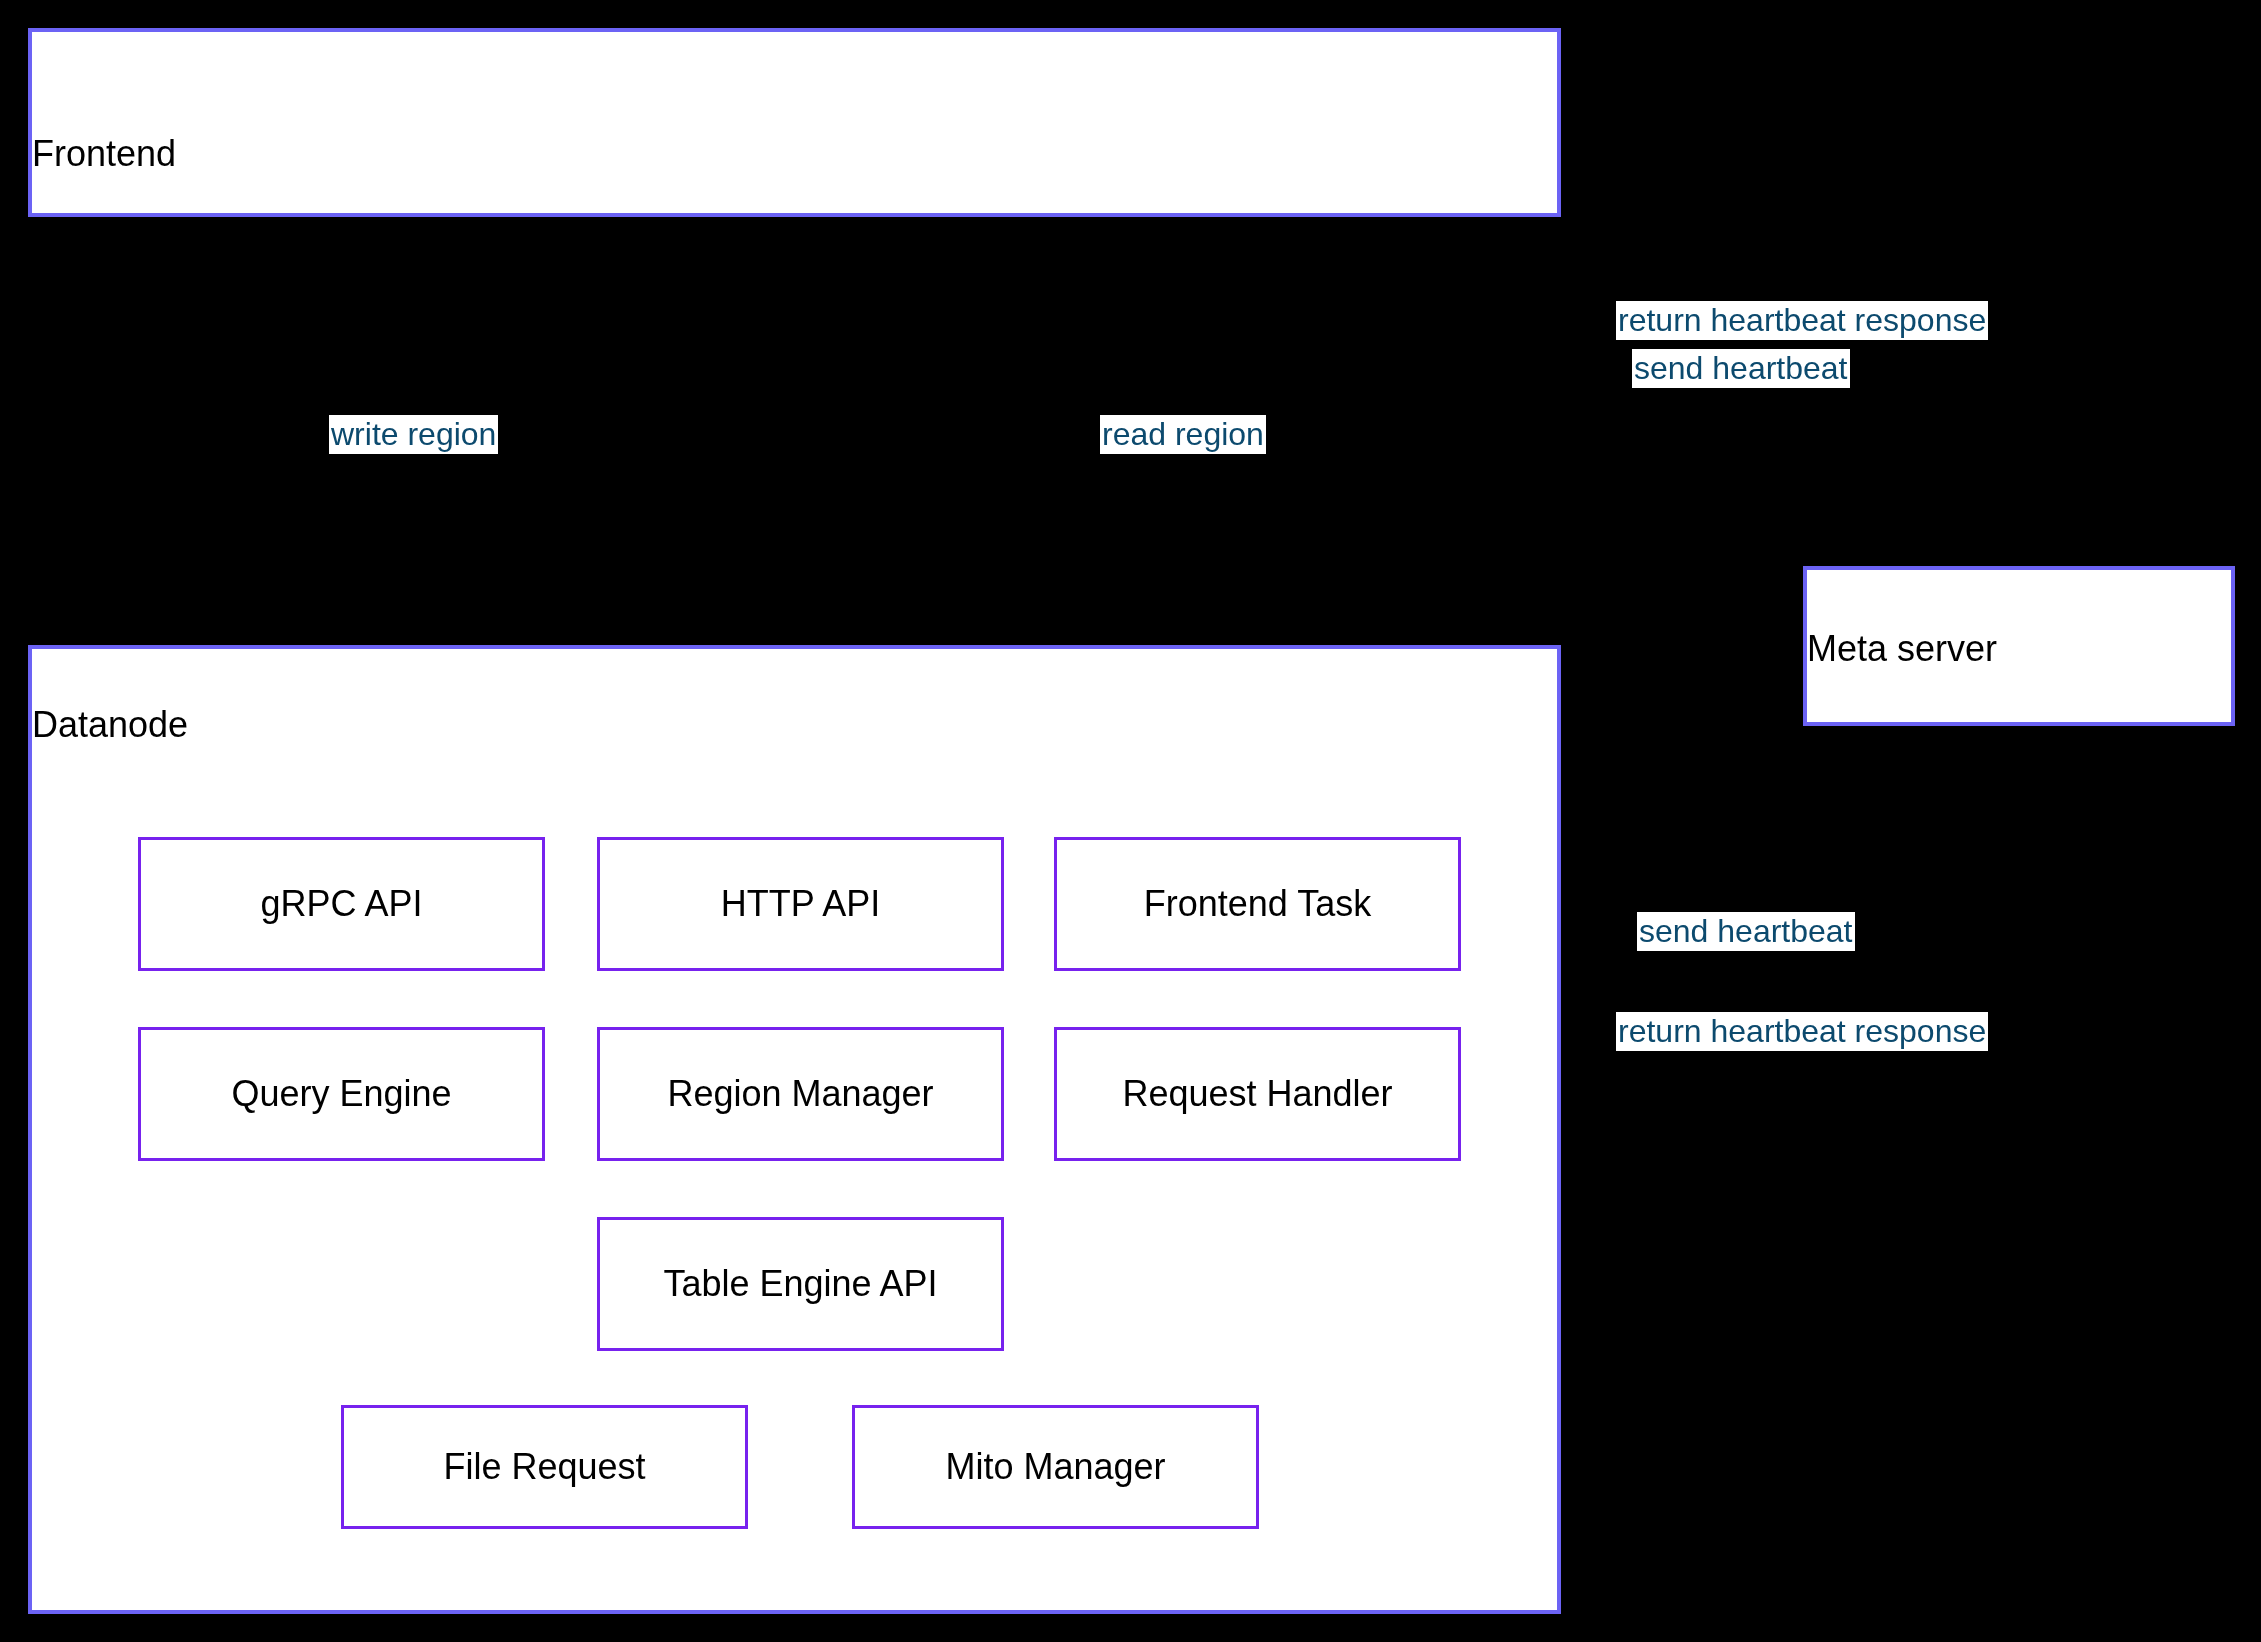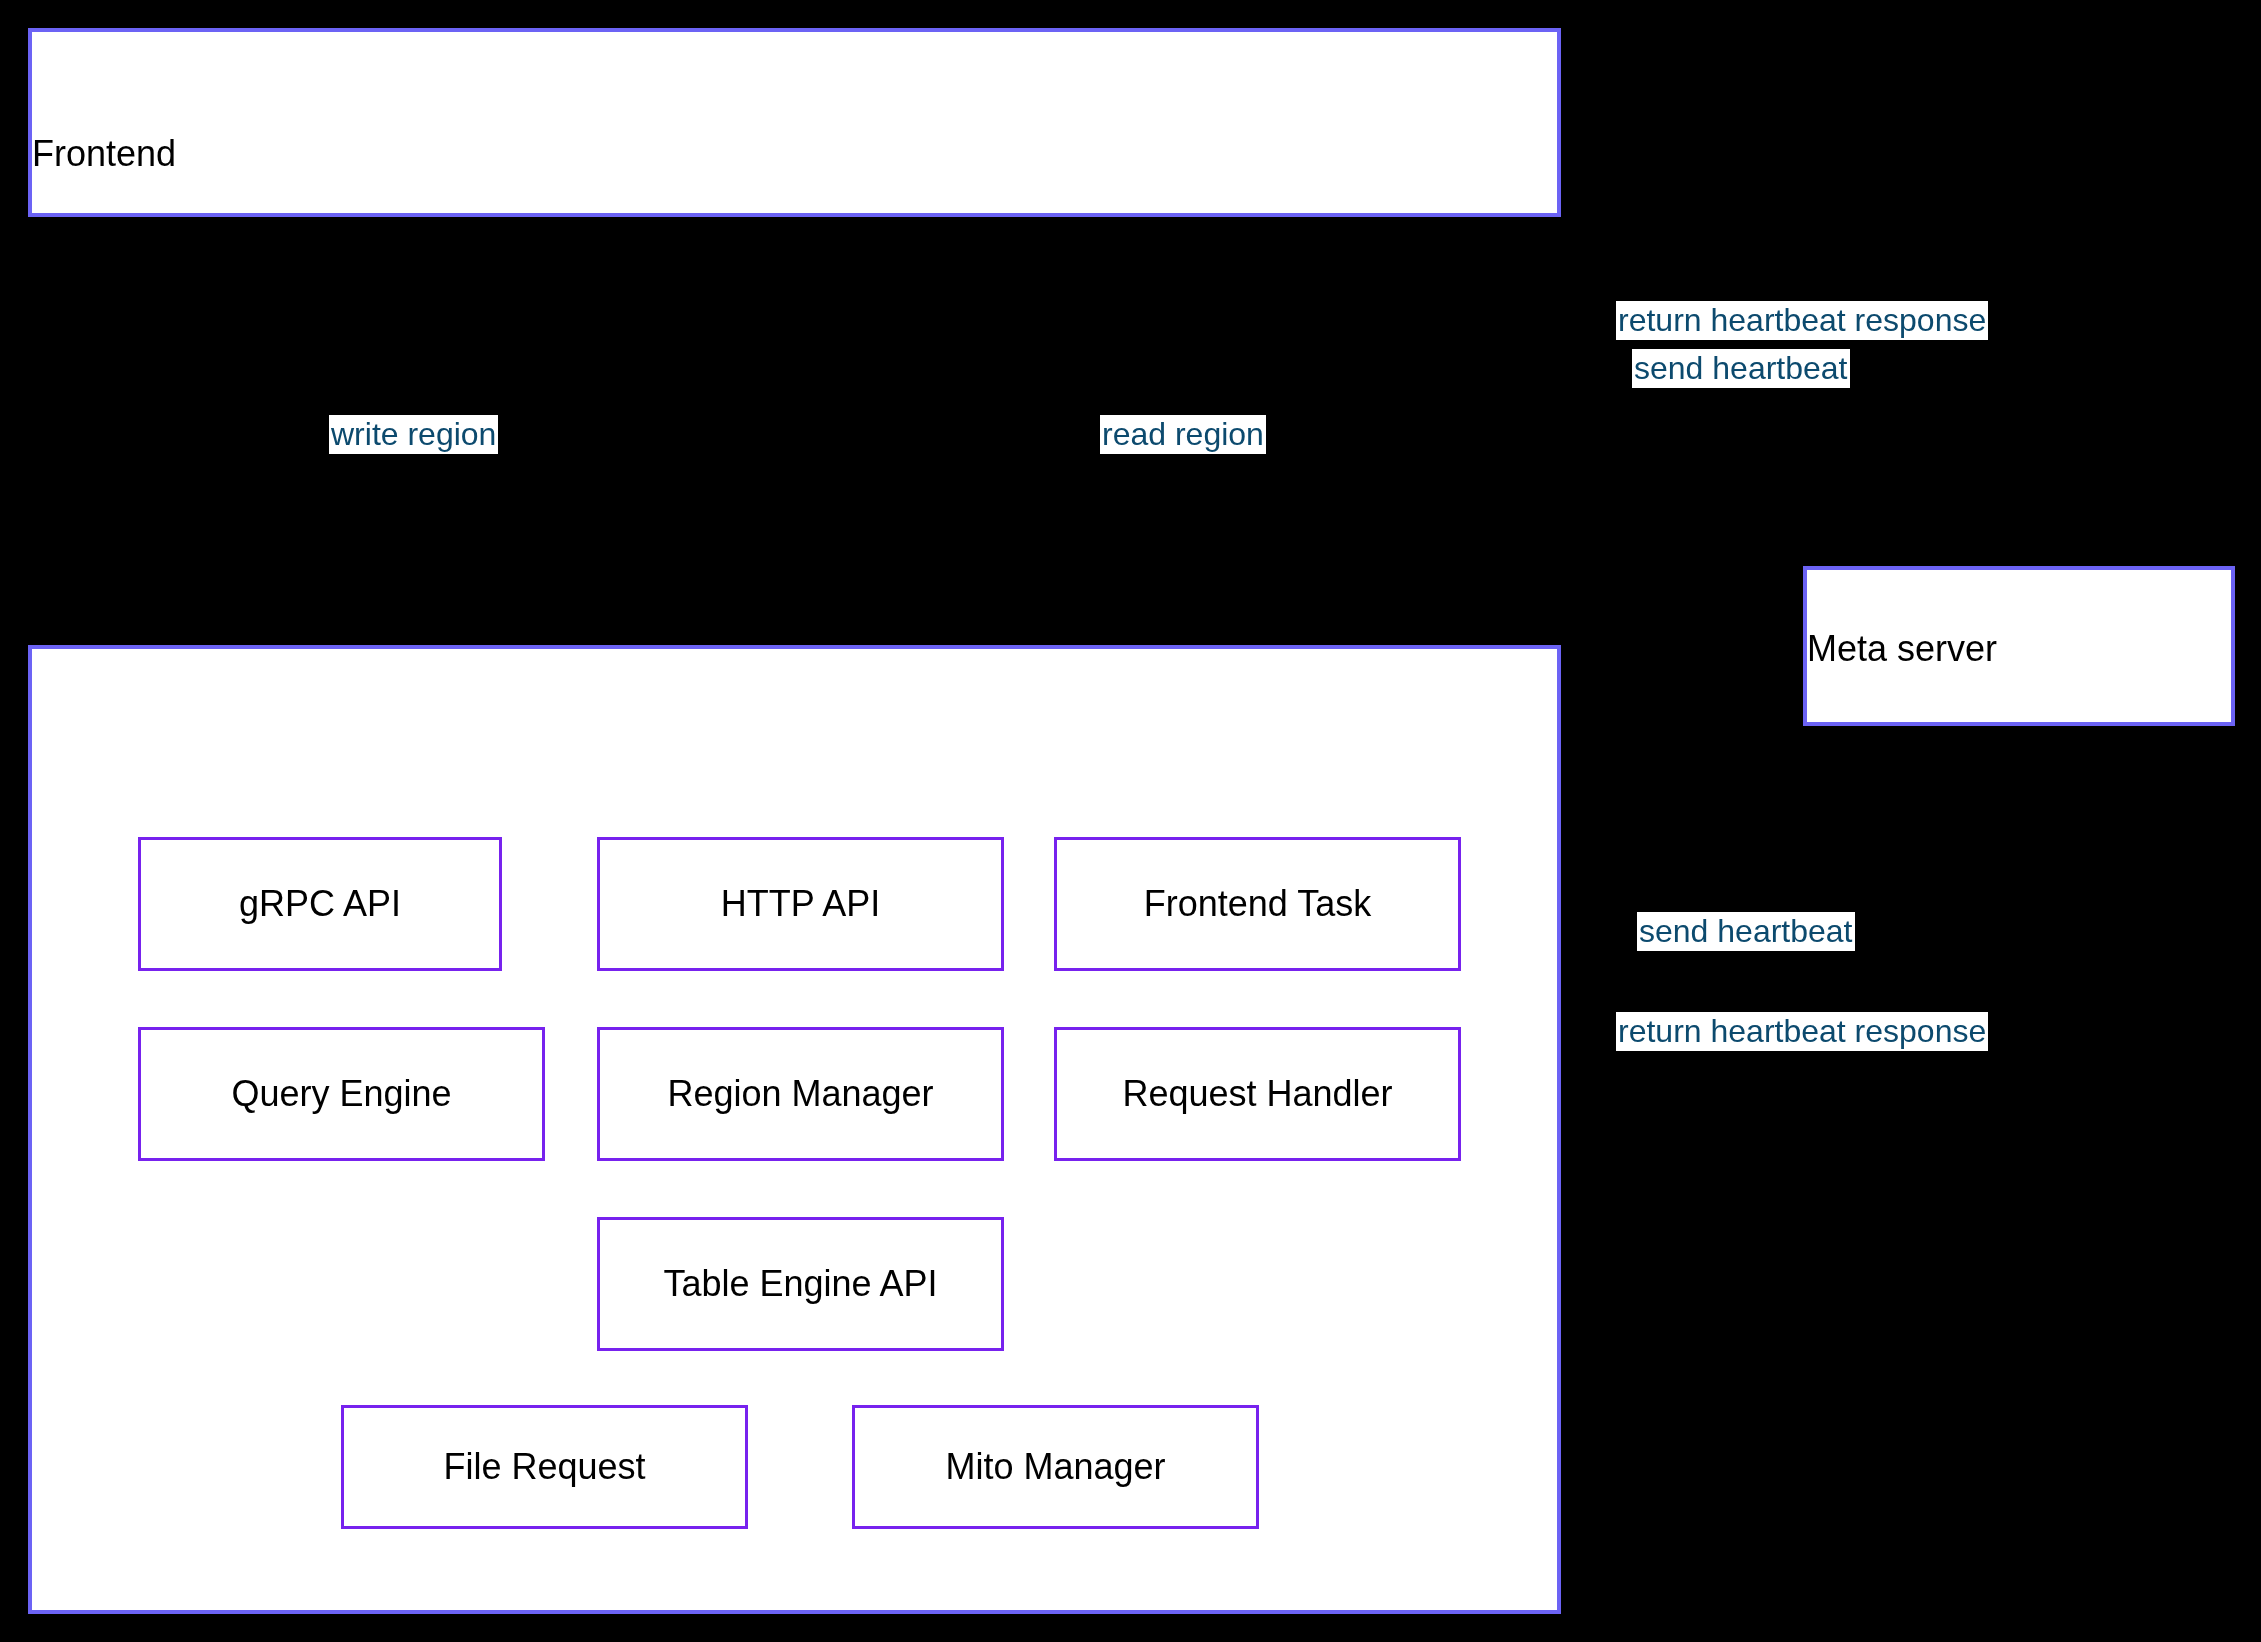--- a/index.html
+++ b/index.html
@@ -86,22 +86,23 @@
 
   <div class="outer-box" style="left:28px; top:27.6px; width:1533px; height:189px;">
     <div class="outer-title" style="top:101px;">Frontend</div>
   </div>
 
   <div class="outer-box" style="left:1803px; top:566px; width:432px; height:160px;">
     <div class="outer-title" style="top:58px;">Meta server</div>
   </div>
 
   <div class="outer-box" style="left:28px; top:645px; width:1533px; height:969px;">
+    <div class="outer-title" style="top:55px;">Datanode</div>
 
-    <div class="inner-box" style="left:106px; top:188px; width:364px; height:134px;">
+    <div class="inner-box" style="left:106px; top:188px; width:407px; height:134px;">
       <span class="inner-label">gRPC API</span>
     </div>
 
     <div class="inner-box" style="left:565px; top:188px; width:407px; height:134px;">
       <span class="inner-label">HTTP API</span>
     </div>
 
     <div class="inner-box" style="left:1022px; top:188px; width:407px; height:134px;">
       <span class="inner-label">Frontend Task</span>
     </div>

